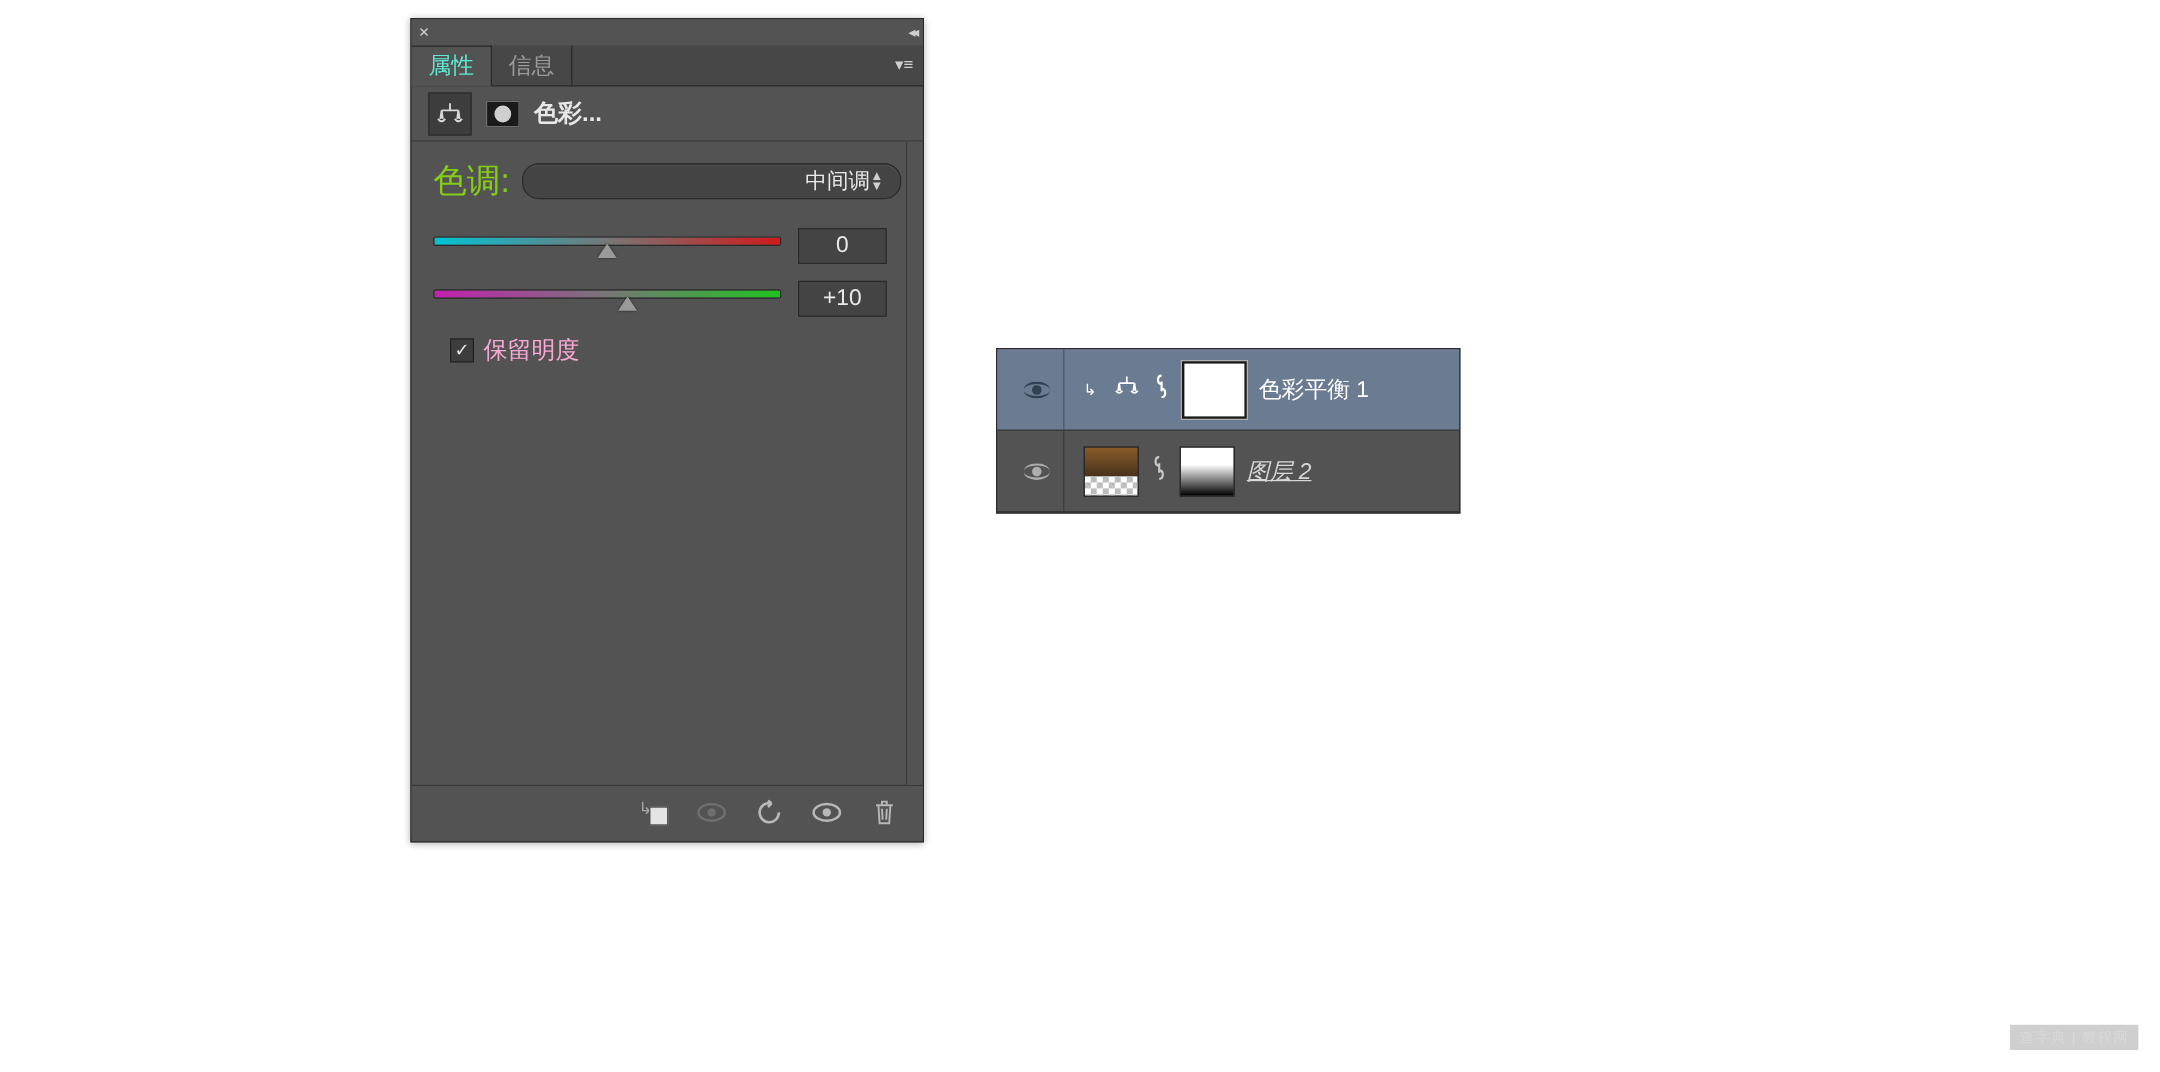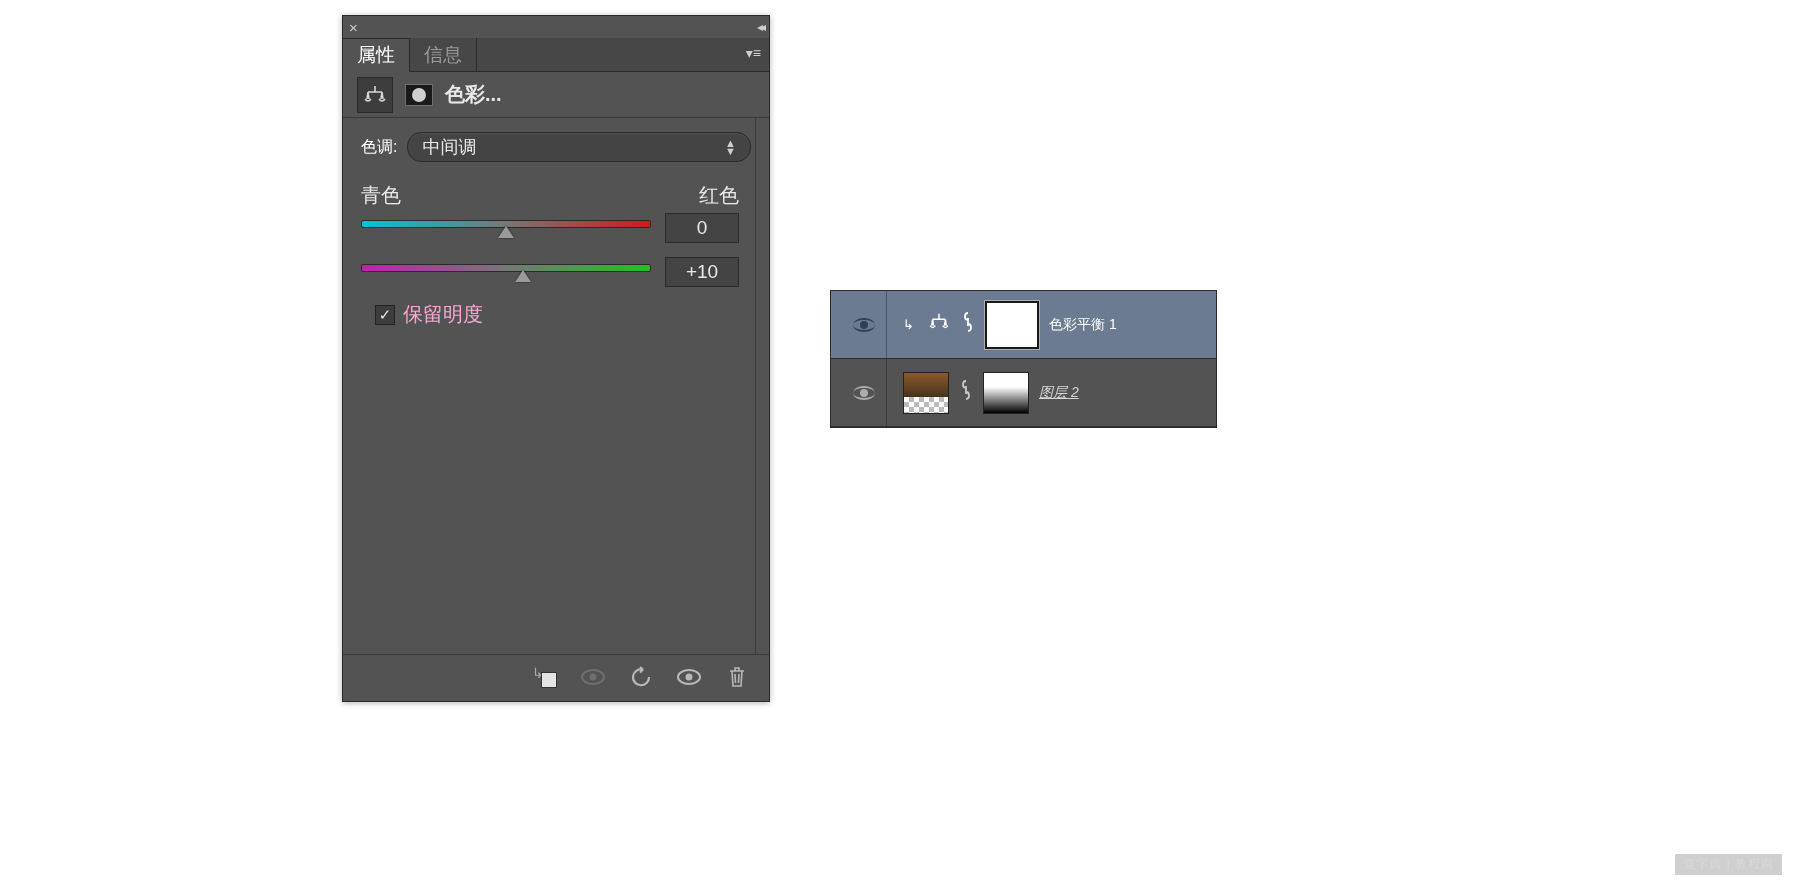--- a/index.html
+++ b/index.html
@@ -46,21 +46,21 @@
     display: flex;
     align-items: center;
     padding: 0 14px;
     font-size: 19px;
     color: #9b9b9b;
     cursor: pointer;
     border-right: 1px solid #2a2a2a;
   }
   .tab.active {
     background: #535353;
-    color: #ffffff;
+    color: #5eead4;
     border-top: 1px solid #2a2a2a;
     border-bottom: 1px solid #535353;
     margin-bottom: -1px;
   }
   .panel-menu-btn {
     position: absolute;
     right: 8px;
     top: 7px;
     color: #cfcfcf;
     font-size: 14px;
@@ -117,30 +117,30 @@
     height: 100%;
     background: #535353;
     border-left: 1px solid #3a3a3a;
   }
   .tone-row {
     display: flex;
     align-items: center;
     gap: 10px;
     margin-bottom: 20px;
   }
-  .form-label { font-size: 16px; color: #ffffff; }
+  .form-label { font-size: 28px; color: #84cc16; }
   .dropdown {
     flex: 1;
     height: 30px;
     background: #444444;
     border: 1px solid #2a2a2a;
     border-radius: 14px;
     display: flex;
     align-items: center;
-    justify-content: space-between;
+    justify-content: flex-end;
     padding: 0 14px;
     color: #e8e8e8;
     font-size: 18px;
     box-shadow: inset 0 1px 0 rgba(255,255,255,0.08);
   }
   .dropdown .caret { font-size: 11px; color: #d0d0d0; line-height: 8px; }
 
   .slider-block { margin-bottom: 14px; padding-right: 12px; }
   .slider-labels {
     display: flex;
@@ -309,21 +309,21 @@
     background: #fff;
     border: 2px solid #1a1a1a;
     box-shadow: 0 0 0 1px #b0b0b0;
   }
   .mask-thumb.gradient {
     width: 46px; height: 42px;
     background: linear-gradient(180deg,#fff 0%,#fff 35%,#000 100%);
     box-shadow: none;
     border: 1px solid #222;
   }
-  .layer-name { font-size: 14px; text-align: right; }
+  .layer-name { font-size: 19px; text-align: right; }
   .layer-row:not(.selected) .layer-name { color: #d7d7d7; text-decoration: underline; font-style: italic; }
   .layer-row.selected .layer-name { color: #fff; }
   .img-thumb {
     width: 46px; height: 42px;
     position: relative;
     background: linear-gradient(180deg,#8a5b2a 0%,#3c2b1a 70%);
     border: 1px solid #222;
     overflow: hidden;
   }
   .img-thumb::after {
@@ -388,24 +388,20 @@
 
     <div class="tone-row">
       <span class="form-label">色调:</span>
       <div class="dropdown">
         <span>中间调</span>
         <span class="caret">▲<br>▼</span>
       </div>
     </div>
 
     <div class="slider-block">
-      <div class="slider-labels">
-        <span>青色</span>
-        <span>红色</span>
-      </div>
       <div class="slider-row">
         <div class="slider-track">
           <div class="track-bar track-cr"></div>
           <div class="slider-handle" style="left:50%"></div>
         </div>
         <div class="value-box">0</div>
       </div>
     </div>
 
     <div class="slider-block">

